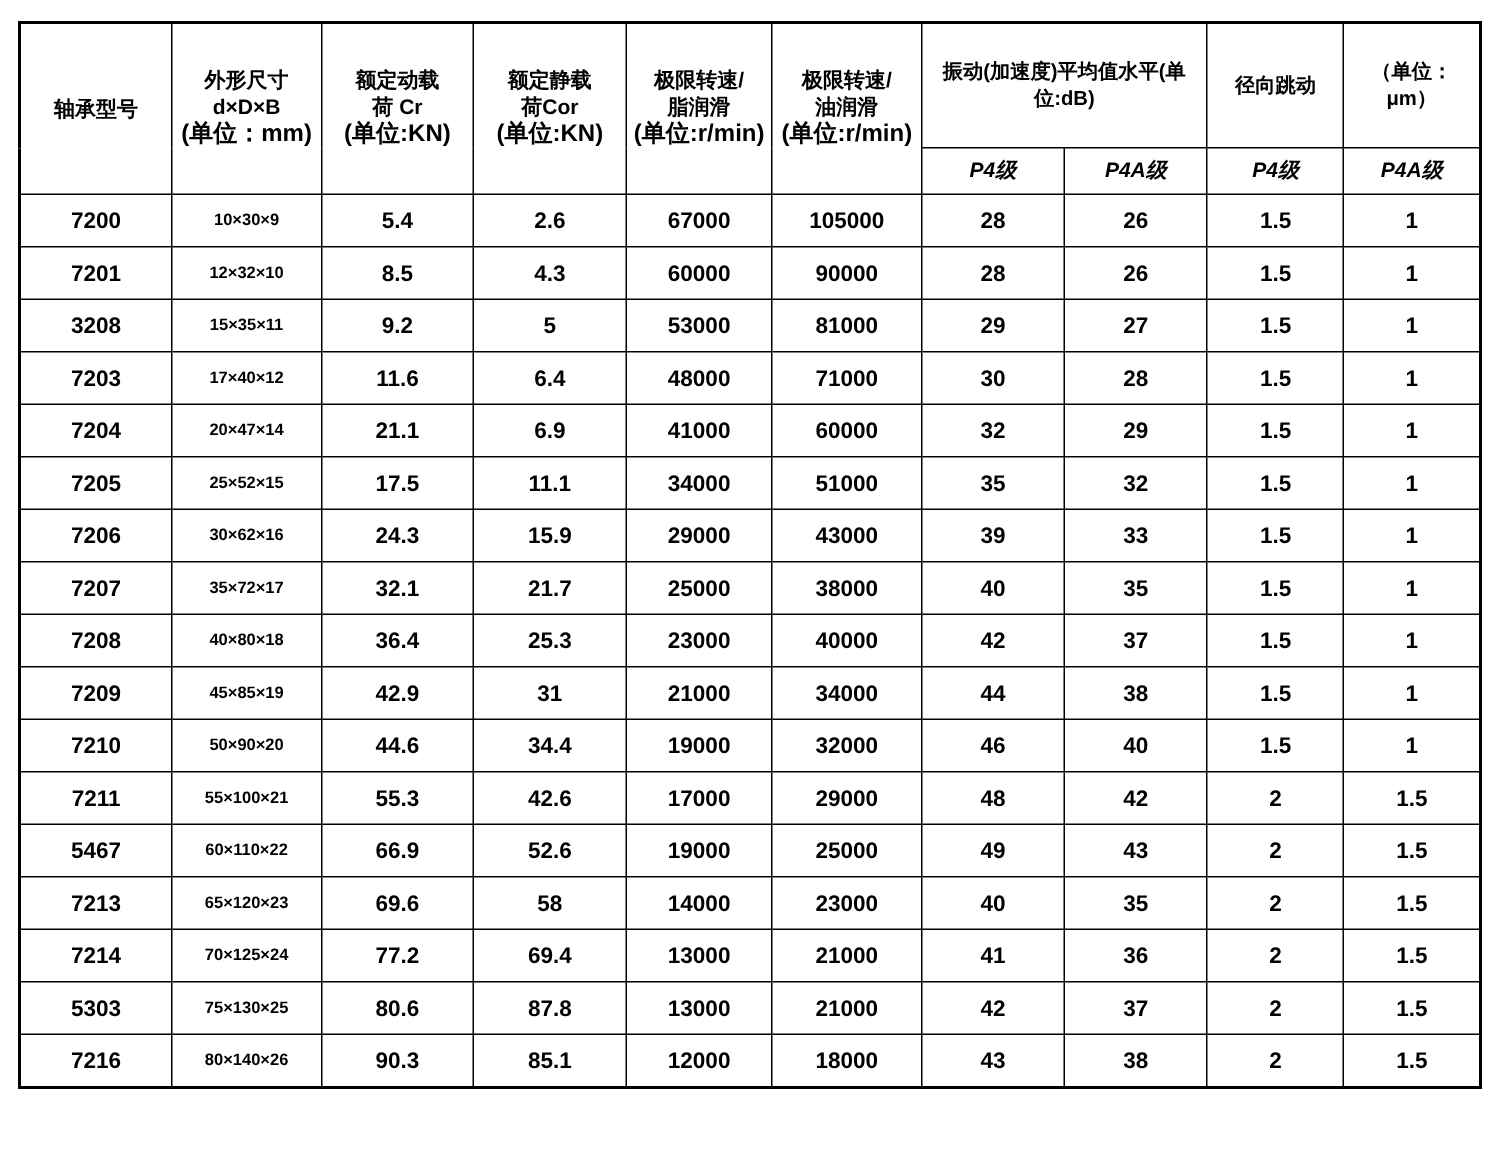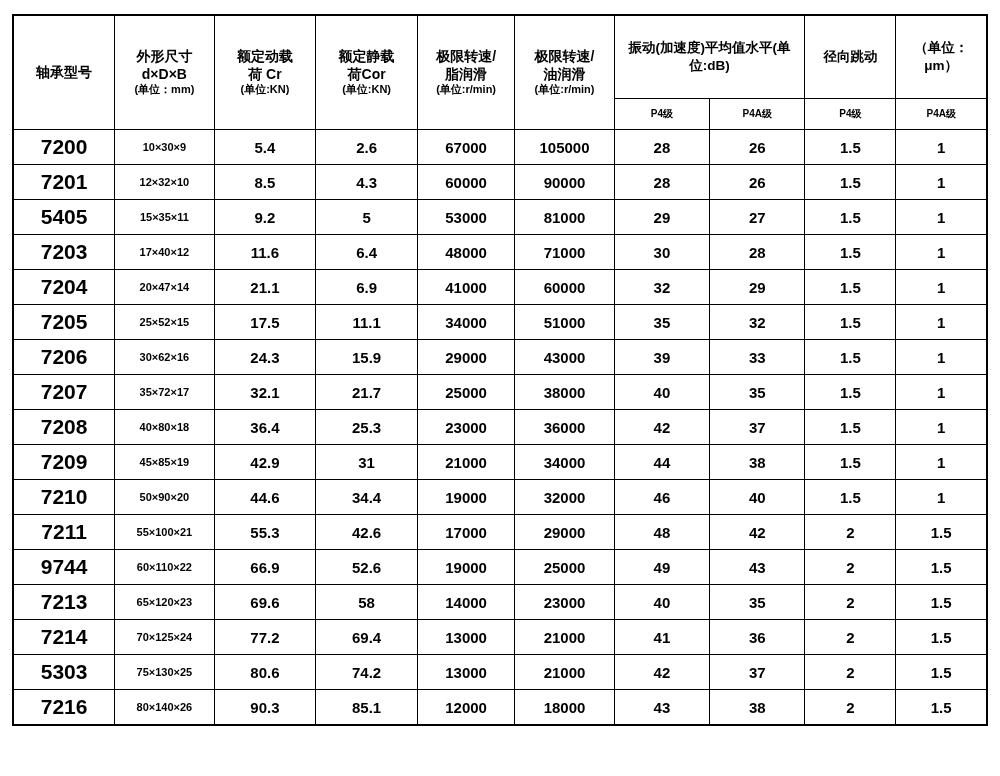--- a/index.html
+++ b/index.html
@@ -45,42 +45,43 @@
   }
   thead th.tall {
     height: 112px;
     margin-top: 28px;
   }
   thead th .line {
     display: block;
     white-space: nowrap;
   }
   thead th .small {
-    font-size: 11px;
+    font-size: 16px;
   }
   thead th.grade {
     height: 30px;
-    font-size: 10px;
+    font-size: 14px;
+    font-style: italic;
   }
   thead th.group-title {
     height: 82px;
     font-size: 13.5px;
     line-height: 1.3;
     padding: 0 4px;
   }
   thead th.group-title .gline {
     display: block;
   }
   
   tbody td {
     height: 34px;
     font-size: 15px;
   }
   tbody td.model {
-    font-size: 21px;
+    font-size: 15px;
   }
   tbody td.dim {
     font-size: 11px;
   }
   
   col.c-model  { width: 96px; }
   col.c-dim    { width: 94px; }
   col.c-cr     { width: 96px; }
   col.c-cor    { width: 96px; }
   col.c-grease { width: 92px; }
@@ -174,21 +175,21 @@
         <td>8.5</td>
         <td>4.3</td>
         <td>60000</td>
         <td>90000</td>
         <td>28</td>
         <td>26</td>
         <td>1.5</td>
         <td>1</td>
       </tr>
       <tr>
-        <td class="model">5405</td>
+        <td class="model">3208</td>
         <td class="dim">15×35×11</td>
         <td>9.2</td>
         <td>5</td>
         <td>53000</td>
         <td>81000</td>
         <td>29</td>
         <td>27</td>
         <td>1.5</td>
         <td>1</td>
       </tr>
@@ -251,21 +252,21 @@
         <td>35</td>
         <td>1.5</td>
         <td>1</td>
       </tr>
       <tr>
         <td class="model">7208</td>
         <td class="dim">40×80×18</td>
         <td>36.4</td>
         <td>25.3</td>
         <td>23000</td>
-        <td>36000</td>
+        <td>40000</td>
         <td>42</td>
         <td>37</td>
         <td>1.5</td>
         <td>1</td>
       </tr>
       <tr>
         <td class="model">7209</td>
         <td class="dim">45×85×19</td>
         <td>42.9</td>
         <td>31</td>
@@ -294,21 +295,21 @@
         <td>55.3</td>
         <td>42.6</td>
         <td>17000</td>
         <td>29000</td>
         <td>48</td>
         <td>42</td>
         <td>2</td>
         <td>1.5</td>
       </tr>
       <tr>
-        <td class="model">9744</td>
+        <td class="model">5467</td>
         <td class="dim">60×110×22</td>
         <td>66.9</td>
         <td>52.6</td>
         <td>19000</td>
         <td>25000</td>
         <td>49</td>
         <td>43</td>
         <td>2</td>
         <td>1.5</td>
       </tr>
@@ -333,21 +334,21 @@
         <td>21000</td>
         <td>41</td>
         <td>36</td>
         <td>2</td>
         <td>1.5</td>
       </tr>
       <tr>
         <td class="model">5303</td>
         <td class="dim">75×130×25</td>
         <td>80.6</td>
-        <td>74.2</td>
+        <td>87.8</td>
         <td>13000</td>
         <td>21000</td>
         <td>42</td>
         <td>37</td>
         <td>2</td>
         <td>1.5</td>
       </tr>
       <tr>
         <td class="model">7216</td>
         <td class="dim">80×140×26</td>

